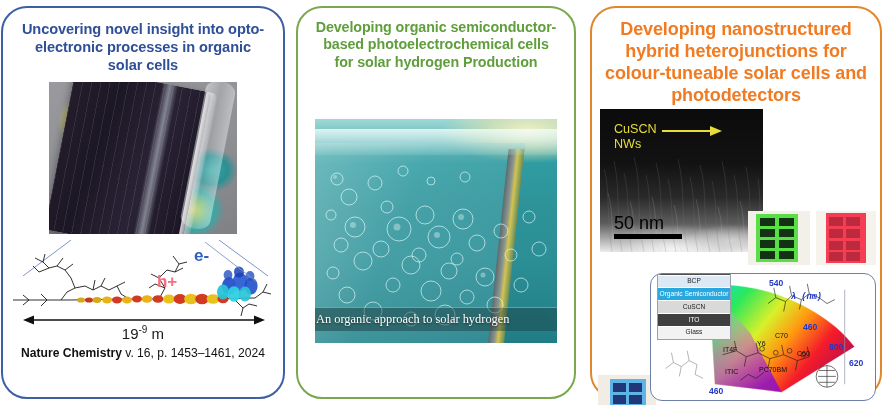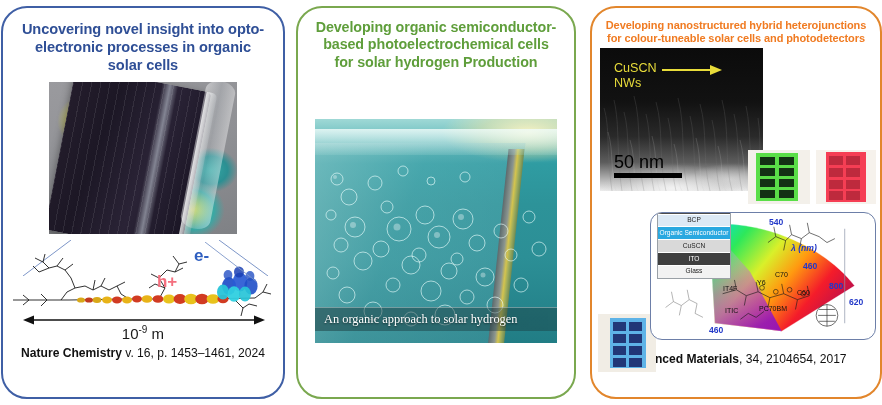--- a/index.html
+++ b/index.html
@@ -46,21 +46,21 @@
   }
 
   .panel-title {
     font-weight: bold;
     text-align: center;
     line-height: 1.22;
     letter-spacing: -0.1px;
   }
   #panel-1 .panel-title { color: #2f4f96; font-size: 14.6px; margin: 13px 14px 0; }
   #panel-2 .panel-title { color: #5f9e3b; font-size: 14.3px; margin: 11px 14px 0; }
-  #panel-3 .panel-title { color: #f07b22; font-size: 11px; margin: 11px 8px 0; }
+  #panel-3 .panel-title { color: #f07b22; font-size: 18px; margin: 11px 8px 0; }
 
   .citation {
     font-size: 12.1px;
     color: #111;
     text-align: center;
     white-space: nowrap;
   }
   .citation b { font-weight: bold; }
 
   
@@ -162,21 +162,21 @@
     position: absolute;
     left: 0; bottom: 12px; width: 100%; height: 24px;
     display: flex; align-items: center;
     background: linear-gradient(90deg, rgba(20,45,48,0.45), rgba(25,55,58,0.40));
     border-top: 1px solid rgba(255,255,255,0.35);
   }
   #p2-caption {
     color: #ffffff;
     font-family: "Liberation Serif", serif;
     font-size: 12.4px;
-    padding-left: 9px;
+    padding-left: 1px;
     white-space: nowrap;
     text-shadow: 0 1px 2px rgba(0,0,0,0.55);
   }
   #p2-citation { margin-top: 22px; }
 
   
   #p3-body { position: relative; width: 292px; height: 300px; }
   #p3-tem {
     position: absolute; left: 10px; top: 2px;
     width: 163px; height: 143px;
@@ -306,21 +306,21 @@
 
       <div class="p1-carrier" id="p1-electron">e-</div>
       <div class="p1-carrier" id="p1-hole">h+</div>
 
       <svg id="p1-scale" viewBox="0 0 242 12">
         <line x1="8" y1="6" x2="234" y2="6" stroke="#111" stroke-width="1.6"></line>
         <polygon points="0,6 11,1.5 11,10.5" fill="#111"></polygon>
         <polygon points="242,6 231,1.5 231,10.5" fill="#111"></polygon>
       </svg>
       <div id="p1-scale-label">
-        <span>10</span><sup style="font-size:10px">-9</sup><span> m</span>
+        <span>19</span><sup style="font-size:10px">-9</sup><span> m</span>
       </div>
     </div>
 
     <div class="citation" id="p1-citation">
       <b>Nature Chemistry</b><span> v. 16, p. 1453–1461, 2024</span>
     </div>
   </section>
 
   <section class="panel" id="panel-2">
     <div class="panel-title">Developing organic semiconductor-based photoelectrochemical cells for solar hydrogen Production</div>
@@ -516,21 +516,21 @@
             <path d="M22,90 L20,80 M38,88 L36,78"></path>
             <path d="M30,94 L28,104 M46,92 L44,102 L52,106"></path>
           </g>
         </svg>
 
         <div class="cie-num" style="left:118px; top:4px;">540</div>
         <div class="cie-num" style="left:152px; top:48px;">460</div>
         <div class="cie-num" style="left:178px; top:68px;">800</div>
         <div class="cie-num" style="left:198px; top:84px;">620</div>
         <div class="cie-num" style="left:58px; top:112px;">460</div>
-        <div class="cie-num" style="left:140px; top:30px; font-style:italic;">λ (nm)</div>
+        <div class="cie-num" style="left:140px; top:18px; font-style:italic;font-family:Liberation Mono, monospace;">λ (nm)</div>
 
         <div class="cie-mol-label" style="left:72px; top:72px;">IT4F</div>
         <div class="cie-mol-label" style="left:74px; top:94px;">ITIC</div>
         <div class="cie-mol-label" style="left:106px; top:66px;">Y6</div>
         <div class="cie-mol-label" style="left:124px; top:58px;">C70</div>
         <div class="cie-mol-label" style="left:146px; top:76px;">C60</div>
         <div class="cie-mol-label" style="left:108px; top:92px;">PC70BM</div>
 
         <div id="p3-stack">
           <div class="stack-layer" style="background:#4d4d4d;color:#fff">ITO</div>

